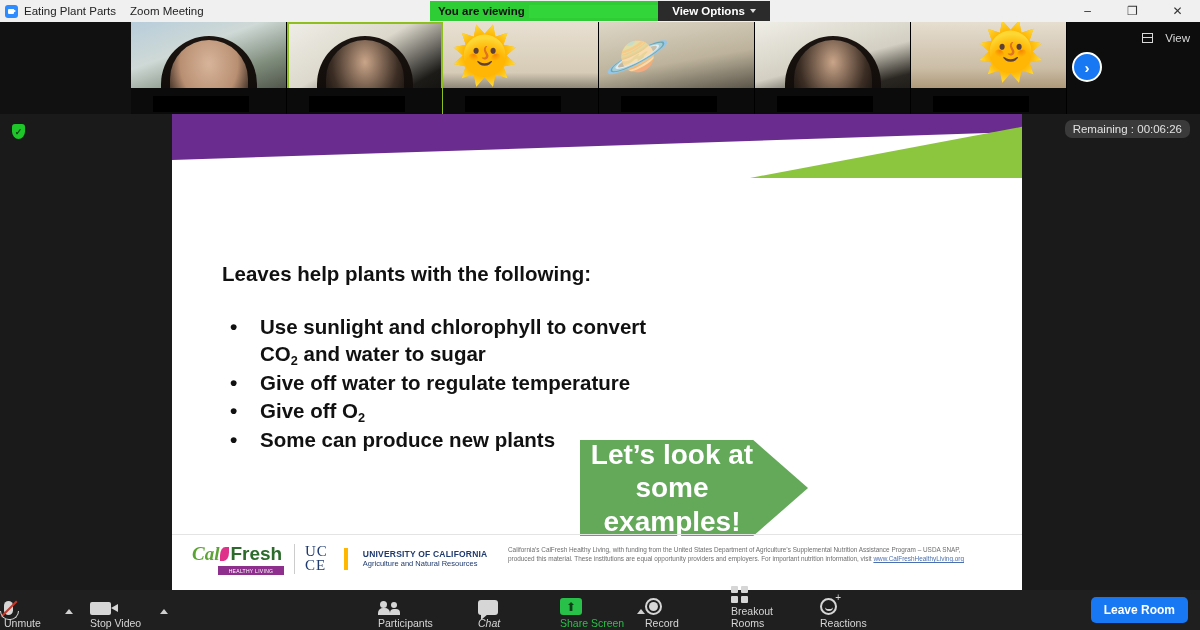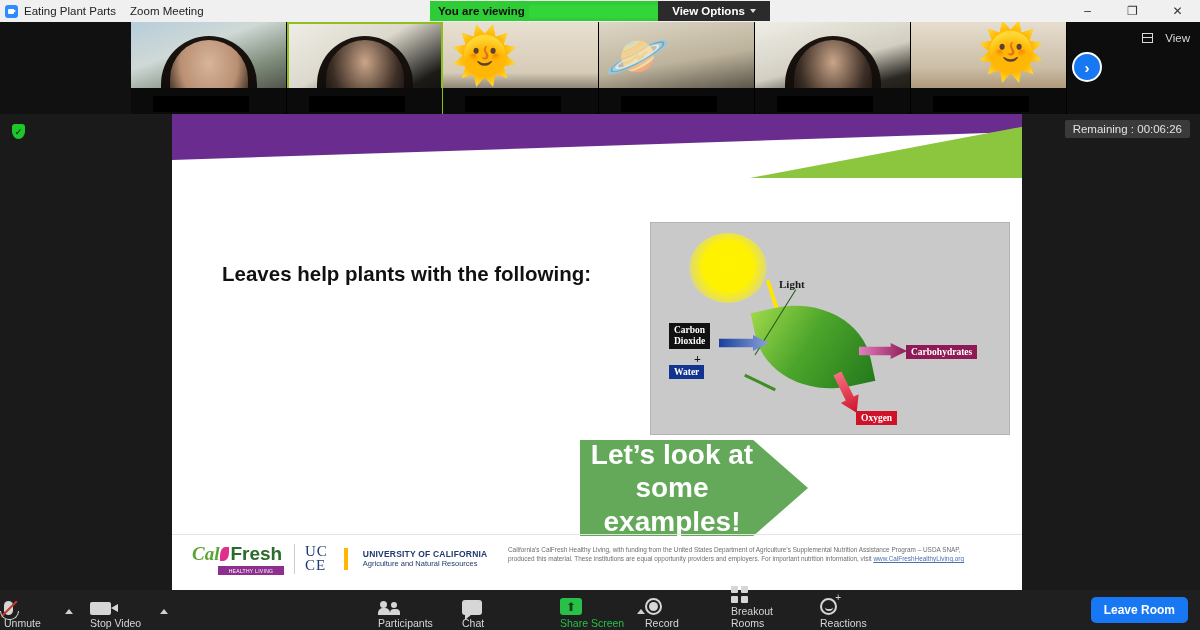--- a/index.html
+++ b/index.html
@@ -97,21 +97,21 @@
     position: absolute; right: 10px; top: 29px; height: 18px;
     display: flex; align-items: center; gap: 12px;
     color: #d8d8d8; font-size: 11.5px;
   }
   .grid-ico { width: 11px; height: 10px; border: 1.4px solid #d8d8d8; position: relative; }
   .grid-ico::after { content:""; position:absolute; left:0; top:2.6px; width:100%; height:1.4px; background:#d8d8d8; }
 
   .remaining {
     position: absolute; right: 10px; top: 120px;
     background: #3a3a3a; color: #e2e2e2; font-size: 11.5px;
-    padding: 3px 8px; border-radius: 2px; white-space: nowrap;
+    padding: 3px 8px; border-radius: 7px; white-space: nowrap;
   }
 
   .shield {
     position: absolute; left: 12px; top: 124px; width: 13px; height: 15px;
     background: #1fc62a; border-radius: 3px 3px 50% 50%;
     display:flex; align-items:center; justify-content:center;
   }
   .shield::after { content:"✓"; color:#0a3d0d; font-size:9px; font-weight:bold; }
 
   
@@ -355,36 +355,27 @@
   <div class="slide">
 
     <div class="hdr">
       <div class="purple"></div>
       <div class="green"></div>
     </div>
 
 
     <div class="lead">Leaves help plants with the following:</div>
 
-
-    <div class="diagram">
-      <div class="sun-blob"></div>
-      <div class="a-yellow"></div>
-      <div class="lbl-light">Light</div>
-      <div class="leaf"></div>
-      <div class="stem"></div>
-      <div class="box b-co2">Carbon<br>Dioxide</div>
-      <div class="box b-plus">+</div>
-      <div class="box b-water">Water</div>
-      <div class="arrow a-blue"></div>
-      <div class="arrow a-pink"></div>
-      <div class="arrow a-red"></div>
-      <div class="box b-carb">Carbohydrates</div>
-      <div class="box b-oxy">Oxygen</div>
-    </div>
+    <ul class="blist">
+      <li>Use sunlight and chlorophyll to convert CO<sub>2</sub> and water to sugar</li>
+      <li>Give off water to regulate temperature</li>
+      <li>Give off O<sub>2</sub></li>
+      <li>Some can produce new plants</li>
+    </ul>
+
 
     <div class="callout">Let’s look at some examples!</div>
 
     <div class="footer">
       <div class="logos">
         <div class="calfresh">
           <div class="cf-top">
             <span class="cf-cal">Cal</span>
             <span class="cf-leaf"></span>
             <span class="cf-fresh">Fresh</span>
@@ -431,21 +422,21 @@
         <span class="ppl">
             <i class="h1"></i>
             <i class="h2"></i>
             <i class="b1"></i>
             <i class="b2"></i>
           </span>
       </span>
       <span>Participants</span>
     </div>
 
-    <div class="tool" style="left:462px;">
+    <div class="tool" style="left:478px;font-style:italic;">
       <span class="ic">
           <span class="bubble"></span>
         </span>
       <span>Chat</span>
     </div>
 
     <div class="tool active" style="left:560px;">
       <span class="ic">
           <span class="share"></span>
         </span>

